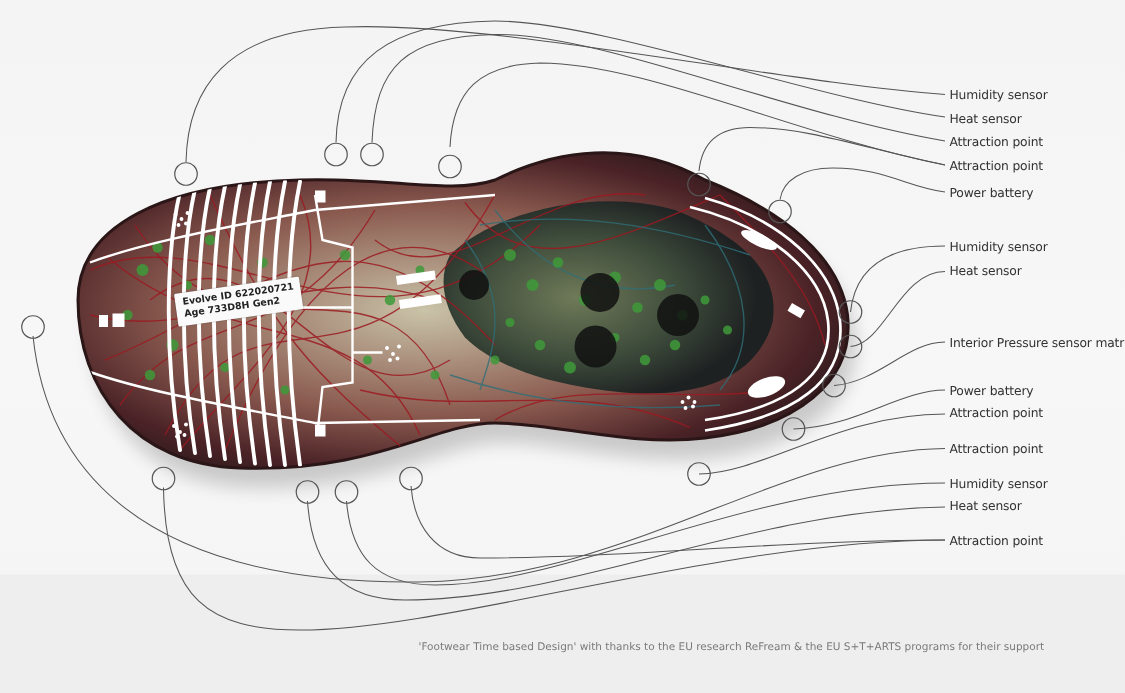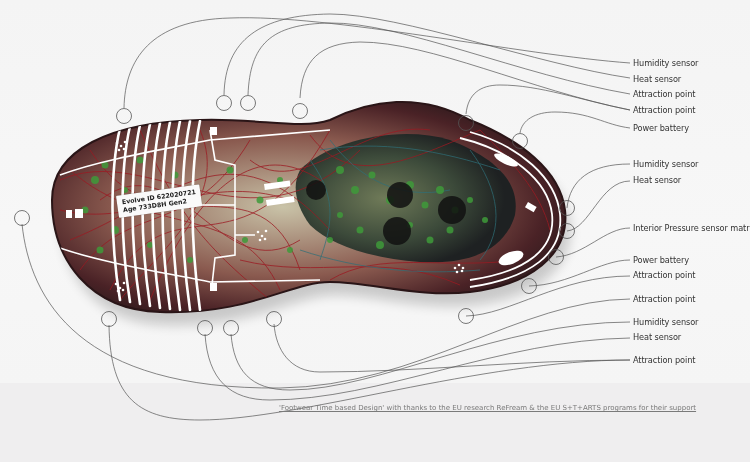--- a/index.html
+++ b/index.html
@@ -4,21 +4,21 @@
 <style>
   html,body{margin:0;padding:0;}
   body{width:750px;height:462px;overflow:hidden;background:#efeeef;font-family:"Liberation Sans",sans-serif;position:relative;}
   #stage{position:absolute;left:0;top:0;width:750px;height:462px;}
   .upper-bg{position:absolute;left:0;top:0;width:750px;height:383px;background:linear-gradient(180deg,#f4f4f4 0%,#f7f7f7 60%,#f5f5f5 100%);}
   svg{position:absolute;left:0;top:0;}
   .label{position:absolute;font-size:8.2px;color:#333;white-space:nowrap;line-height:10px;font-family:"DejaVu Sans",sans-serif;letter-spacing:-0.1px;}
   .tag{position:absolute;left:116px;top:196px;width:84px;height:22px;background:#fafafa;transform:rotate(-8deg);transform-origin:left top;border-radius:1px;box-shadow:0 0 1px rgba(0,0,0,.4);}
   .tag span{display:block;font-size:6.3px;font-weight:bold;color:#222;line-height:8px;padding-left:5px;font-family:"DejaVu Sans",sans-serif;}
   .tag span:first-child{padding-top:3px;}
-  .footer-line1{position:absolute;left:279px;top:404px;font-size:7px;color:#7a7a7a;white-space:nowrap;font-family:"DejaVu Sans",sans-serif;text-decoration:underline;}
+  .footer-line1{position:absolute;left:279px;top:427px;font-size:7px;color:#7a7a7a;white-space:nowrap;font-family:"DejaVu Sans",sans-serif;}
   .footer-line2{position:absolute;left:279px;top:438px;font-size:7px;color:#555;font-weight:bold;white-space:nowrap;font-family:"DejaVu Sans",sans-serif;}
 </style>
 </head>
 <body>
 
 <div id="stage">
   <div class="upper-bg"></div>
 
   <svg width="750" height="462" viewBox="0 0 750 462">
     <defs>

